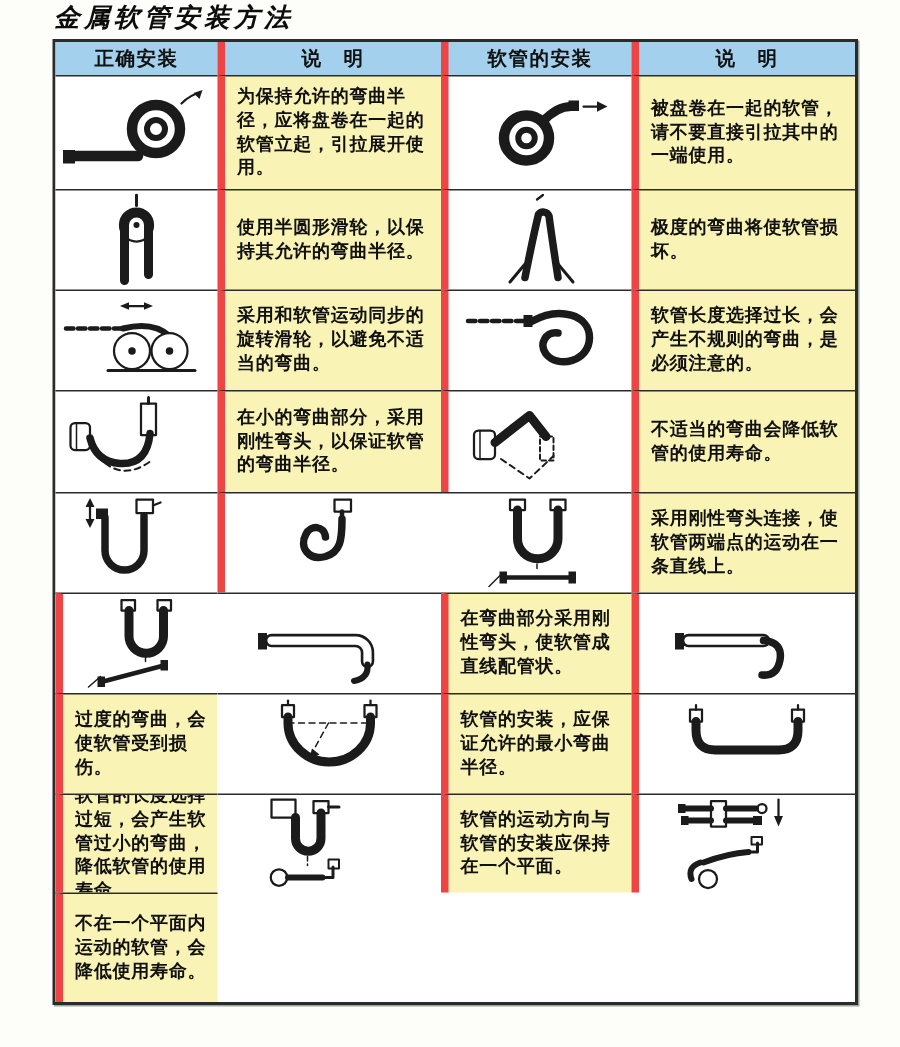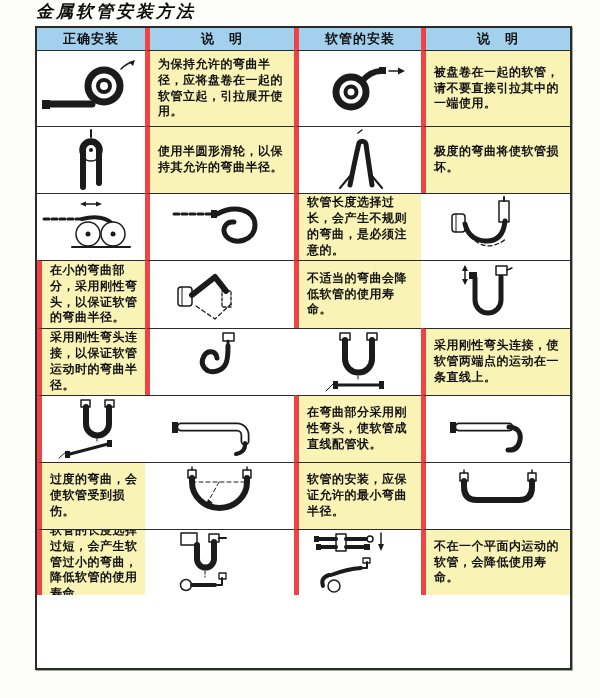--- a/index.html
+++ b/index.html
@@ -121,20 +121,23 @@
       <polygon class="fill" points="62,7 56,4.5 56,9.5"></polygon>
       <line x1="4" y1="22" x2="42" y2="22" stroke-width="3" stroke-dasharray="5 3"></line>
       <path d="M42 22 q20 -5 31 5 q7 7 5 16" stroke-width="4"></path>
       <circle class="wh" cx="48" cy="37" r="12" stroke-width="1.5"></circle>
       <circle class="fill" cx="48" cy="37" r="2.5"></circle>
       <circle class="wh" cx="73" cy="37" r="12" stroke-width="1.5"></circle>
       <circle class="fill" cx="73" cy="37" r="2.5"></circle>
       <line x1="32" y1="50" x2="90" y2="50" stroke-width="2"></line>
     </svg>
   </div>
+  <div class="cell txt">
+      <span>采用和软管运动同步的旋转滑轮，以避免不适当的弯曲。</span>
+    </div>
   <div class="cell img">
     <svg width="102" height="60" viewBox="0 0 102 60">
       <line x1="3" y1="17" x2="46" y2="17" stroke-width="3" stroke-dasharray="5 3"></line>
       <path d="M46 17 C64 7 84 13 84 28 C84 44 63 49 55 39 C50 32 55 24 63 25" stroke-width="5"></path>
       <rect class="fill" x="40" y="13" width="6" height="8"></rect>
     </svg>
   </div>
   <div class="cell txt">
       <span>软管长度选择过长，会产生不规则的弯曲，是必须注意的。</span>
     </div>
@@ -169,23 +172,20 @@
     <svg width="102" height="62" viewBox="0 0 102 62">
       <line x1="20" y1="3" x2="20" y2="19" stroke-width="1.5"></line>
       <polygon class="fill" points="20,1 17,7 23,7"></polygon>
       <polygon class="fill" points="20,21 17,15 23,15"></polygon>
       <rect class="fill" x="24" y="8" width="8" height="7"></rect>
       <path d="M30 14 v22 a13 13 0 0 0 26 0 V13" stroke-width="5"></path>
       <rect x="51" y="2" width="11" height="9" stroke-width="1.5"></rect>
       <line x1="62" y1="6" x2="67" y2="4" stroke-width="1.5"></line>
     </svg>
   </div>
-  <div class="cell txt">
-      <span>采用刚性弯头连接，以保证软管运动时的弯曲半径。</span>
-    </div>
   <div class="cell img">
     <svg width="102" height="62" viewBox="0 0 102 62">
       <rect x="52" y="2" width="11" height="8" stroke-width="1.5"></rect>
       <line x1="57" y1="10" x2="57" y2="15" stroke-width="3"></line>
       <path d="M57 15 C57 29 56 37 46 40 C35 43 28 34 33 25 C36 19 45 19 46 27" stroke-width="5"></path>
     </svg>
   </div>
 
   <div class="cell c1 img">
     <svg width="102" height="62" viewBox="0 0 102 62">
@@ -272,20 +272,23 @@
       <rect x="40" y="5" width="10" height="8" stroke-width="1.5"></rect>
       <line x1="50" y1="9" x2="57" y2="9" stroke-width="2"></line>
       <path d="M28 16 v14 a8.5 8.5 0 0 0 17 0 V13" stroke-width="6"></path>
       <line x1="36" y1="42" x2="36" y2="48" stroke-width="1" stroke-dasharray="3 2"></line>
       <circle cx="17" cy="56" r="5.5" stroke-width="1.5"></circle>
       <line x1="23" y1="56" x2="46" y2="56" stroke-width="4"></line>
       <path d="M46 56 h7 v-7" stroke-width="2"></path>
       <rect x="50" y="44" width="7" height="6" stroke-width="1.3"></rect>
     </svg>
   </div>
+  <div class="cell txt">
+      <span>软管的运动方向与软管的安装应保持在一个平面。</span>
+    </div>
   <div class="cell img">
     <svg width="102" height="68" viewBox="0 0 102 68">
       <rect x="27" y="5" width="10" height="17" stroke-width="1.5"></rect>
       <rect class="fill" x="5" y="7" width="5" height="6"></rect>
       <line x1="10" y1="10" x2="27" y2="10" stroke-width="4"></line>
       <rect class="fill" x="7" y="15" width="5" height="6"></rect>
       <line x1="12" y1="18" x2="27" y2="18" stroke-width="4"></line>
       <line x1="37" y1="10" x2="57" y2="10" stroke-width="4"></line>
       <circle cx="61" cy="10" r="3" stroke-width="1.5"></circle>
       <line x1="37" y1="18" x2="55" y2="18" stroke-width="4"></line>

